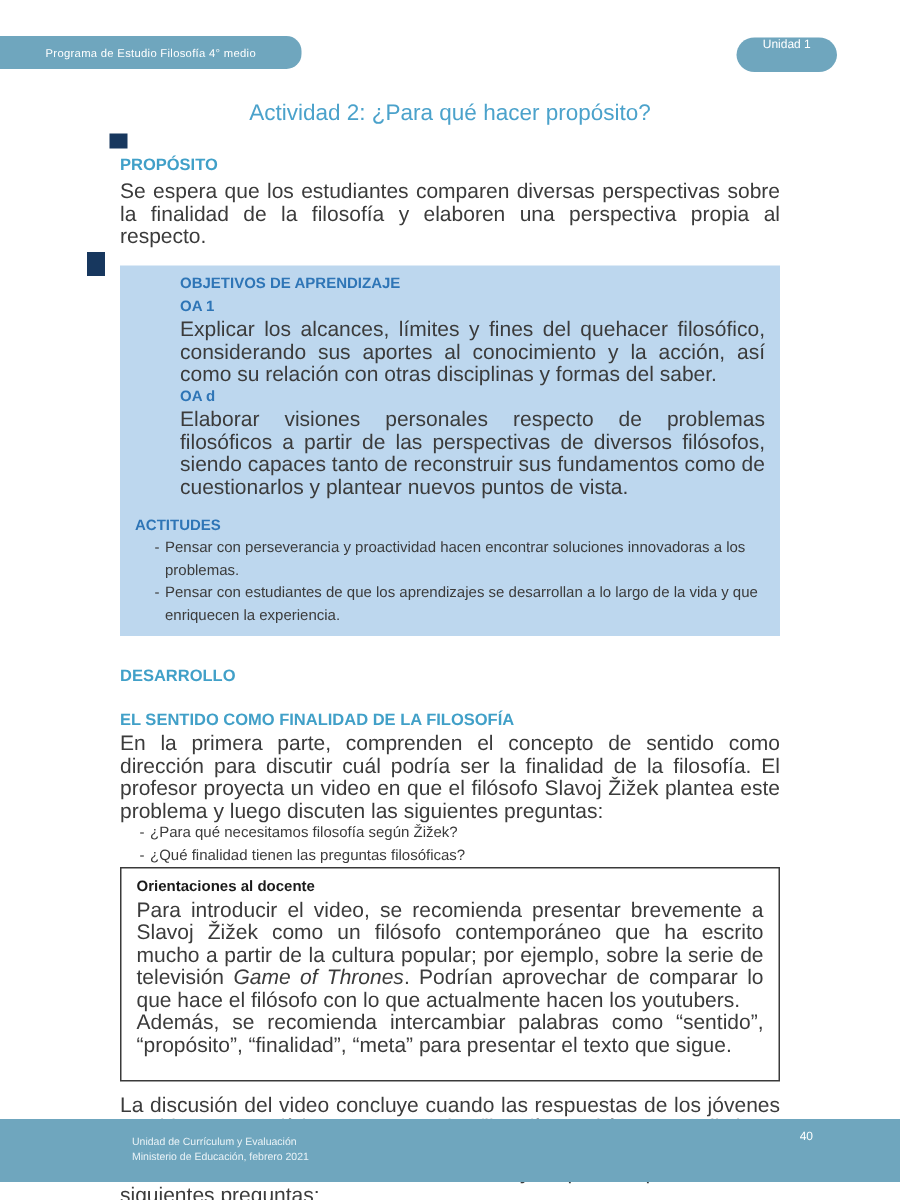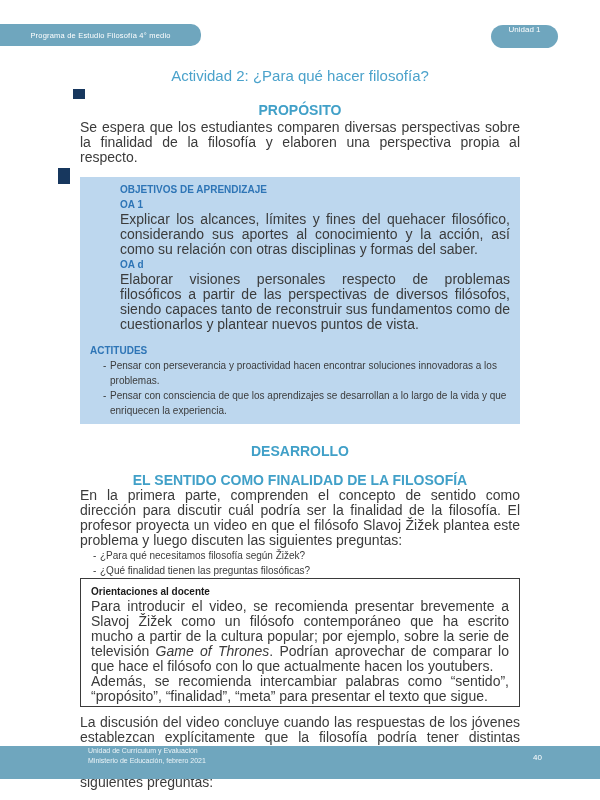--- a/index.html
+++ b/index.html
@@ -46,21 +46,21 @@
   .margin-mark{position:absolute;background:var(--margin-mark);}
   .mark-a{left:73px;top:89px;width:12px;height:10px;}
   .mark-b{left:58px;top:168px;width:12px;height:16px;}
   
   .content{
     position:absolute;top:103px;left:80px;width:440px;
     font-size:10px;line-height:15px;
   }
   .h-blue{
     color:var(--heading-blue);
-    font-weight:bold;font-size:14px;line-height:15px;text-align:center;
+    font-weight:bold;font-size:11px;line-height:15px;
   }
   .h-box{
     color:var(--box-heading-blue);
     font-weight:bold;font-size:10px;line-height:15px;
   }
   p.body{color:var(--body-text);font-size:14px;line-height:15px;}
   .just{text-align:justify;}
   .bluebox{
     background:var(--box-bg);
     padding:5px 10px 6px 10px;
@@ -73,30 +73,30 @@
   .mt8{margin-top:8px;}
   .mt2{margin-top:2px;}
   .bullet-row{display:flex;align-items:flex-start;}
   .bullet-row .dash{
     flex:0 0 20px;padding-left:13px;
     font-size:10px;line-height:15px;color:var(--body-text);
   }
   .bullet-row .btxt{flex:1;font-size:10px;line-height:15px;}
   .docente-box{
     border:1px solid #3a3a3a;
-    padding:5px 10px 2px 10px;
+    padding:5px 10px 16px 10px;
     background:#ffffff;
   }
   .docente-box .btitle{font-weight:bold;color:#1a1a1a;font-size:10px;line-height:15px;}
   .italic{font-style:italic;}
   
   .footer{
-    position:absolute;left:0;top:746px;width:600px;height:33px;
+    position:absolute;left:0;top:746px;width:600px;height:42px;
     background:var(--teal);
-    display:flex;padding-left:26px;
+    display:flex;align-items:center;padding-left:26px;
   }
   .footer-left{
     padding-left:62px;
     color:#eaf3f7;font-size:7px;line-height:10px;
   }
   .footer-page{
     position:absolute;right:58px;top:7px;
     color:#ffffff;font-size:8px;
   }
 </style>
@@ -105,21 +105,21 @@
 
 <div class="page">
 
   <div class="header-pill">
     <span>Programa de Estudio Filosofía 4° medio</span>
   </div>
   <div class="unit-pill">
     <span>Unidad 1</span>
   </div>
 
-  <div class="title">Actividad 2: ¿Para qué hacer filosofía?</div>
+  <div class="title">Actividad 2: ¿Para qué hacer propósito?</div>
 
   <div class="margin-mark mark-a"></div>
   <div class="margin-mark mark-b"></div>
 
   <div class="content">
 
     <div>
       <div class="h-blue">PROPÓSITO</div>
       <p class="body just mt2">Se espera que los estudiantes comparen diversas perspectivas sobre la finalidad de la filosofía y elaboren una perspectiva propia al respecto.</p>
     </div>
@@ -133,21 +133,21 @@
     </div>
 
     <div class="bluebox mt10">
       <div class="h-box">ACTITUDES</div>
       <div class="bullet-row">
         <span class="dash">-</span>
         <span class="btxt">Pensar con perseverancia y proactividad hacen encontrar soluciones innovadoras a los problemas.</span>
       </div>
       <div class="bullet-row">
         <span class="dash">-</span>
-        <span class="btxt">Pensar con consciencia de que los aprendizajes se desarrollan a lo largo de la vida y que enriquecen la experiencia.</span>
+        <span class="btxt">Pensar con estudiantes de que los aprendizajes se desarrollan a lo largo de la vida y que enriquecen la experiencia.</span>
       </div>
     </div>
 
 
     <div class="h-blue mt20">DESARROLLO</div>
 
     <div class="mt18">
       <div class="h-blue">EL SENTIDO COMO FINALIDAD DE LA FILOSOFÍA</div>
       <p class="body just">En la primera parte, comprenden el concepto de sentido como dirección para discutir cuál podría ser la finalidad de la filosofía. El profesor proyecta un video en que el filósofo Slavoj Žižek plantea este problema y luego discuten las siguientes preguntas:</p>
       <div class="bullet-row">

